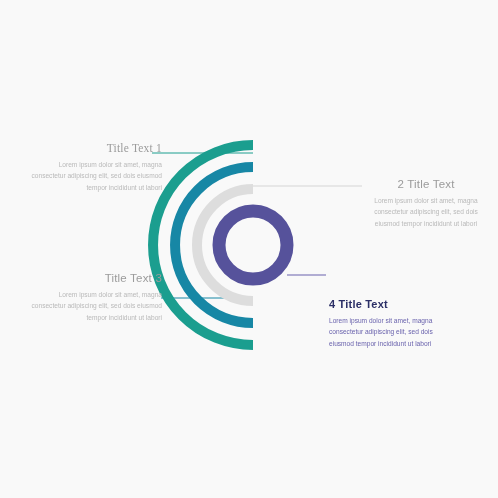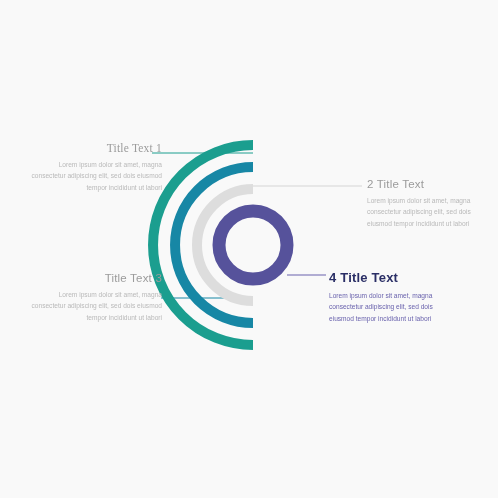--- a/index.html
+++ b/index.html
@@ -75,41 +75,42 @@
   }
   #block-3 .block-body {
     color: #b9b9b9;
   }
 
   
   #block-2 {
     left: 367px;
     top: 178px;
     width: 118px;
-    text-align: left;
+    text-align: center;
   }
   #block-2 .block-title {
     color: #9b9b9b;
     font-weight: 400;
   }
   #block-2 .block-body {
     color: #b9b9b9;
   }
 
   
   #block-4 {
     left: 329px;
     top: 270px;
     width: 126px;
     text-align: left;
   }
   #block-4 .block-title {
     color: #2b2f66;
     font-weight: 700;
-    font-size: 13px;
+    font-size: 11px;
+    margin-top: 28px;
   }
   #block-4 .block-body {
     color: #6a63ad;
   }
 </style>
 </head>
 <body>
 
 <div id="infographic">
 

